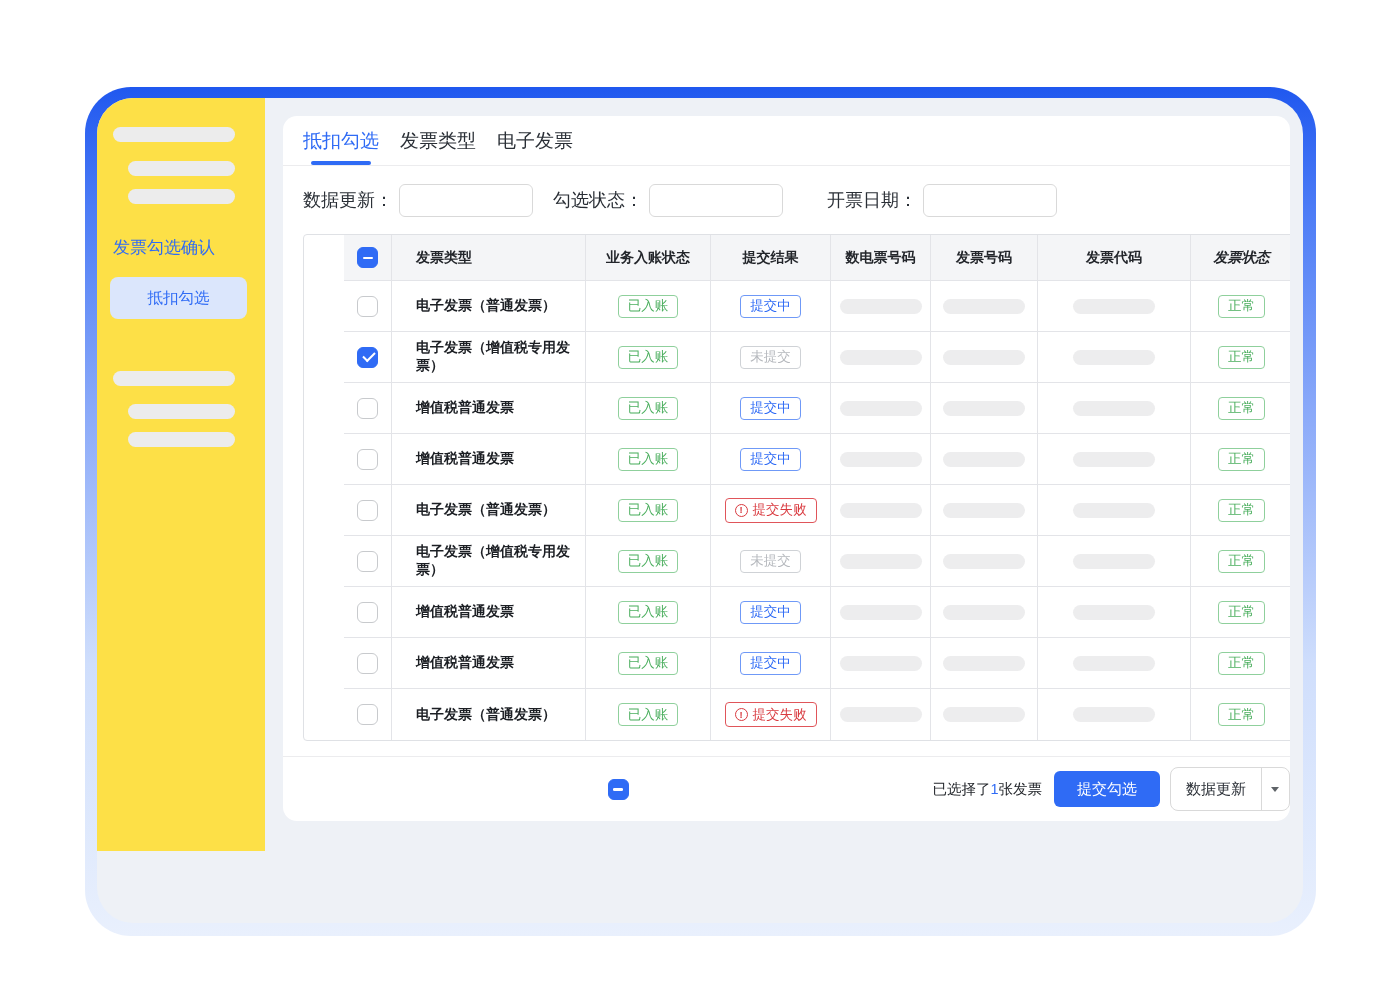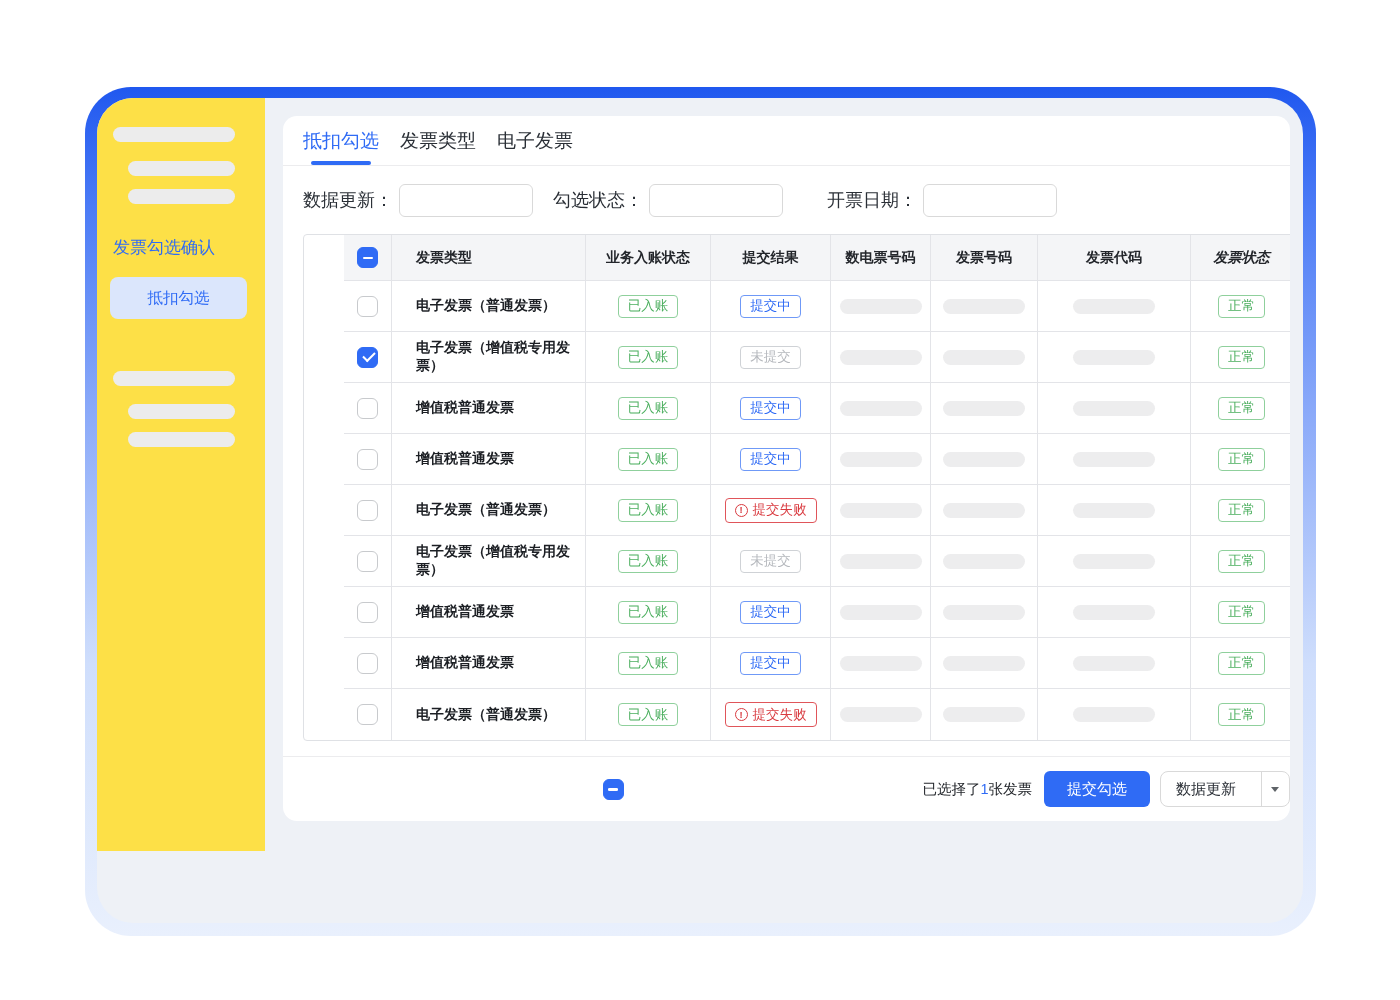--- a/index.html
+++ b/index.html
@@ -87,21 +87,21 @@
     align-items:center;justify-content:center;font-size:9.5px;font-weight:bold;margin-right:5px;line-height:1;}
 
   .pill{width:82px;height:15px;border-radius:7.5px;background:#ededee;margin:0 auto;}
 
   .card-footer-divider{margin-top:15px;height:1px;background:#ececee;}
   .card-footer{height:64px;display:flex;align-items:center;padding-left:34px;}
   .sel-text{font-size:14.5px;color:#23262b;margin-left:13px;}
   .sel-count{color:var(--primary);}
   .btn-primary{margin-left:12px;width:106px;height:36px;border:none;border-radius:6px;background:var(--primary);
     color:#fff;font-size:15px;cursor:pointer;font-family:inherit;}
-  .split-btn{margin-left:10px;height:36px;display:flex;align-items:stretch;border:1px solid #d9d9d9;border-radius:8px;background:#fff;overflow:hidden;gap:10px;}
+  .split-btn{margin-left:10px;height:44px;display:flex;align-items:stretch;border:1px solid #d9d9d9;border-radius:8px;background:#fff;overflow:hidden;}
   .split-main{display:flex;align-items:center;padding:0 15px;font-size:15px;color:#2a2f36;cursor:pointer;}
   .split-caret{width:28px;border-left:1px solid #d9d9d9;display:flex;align-items:center;justify-content:center;cursor:pointer;}
   .caret{width:0;height:0;border-left:4.5px solid transparent;border-right:4.5px solid transparent;border-top:5.5px solid #5f6368;}
 </style>
 </head>
 <body>
 
 <div class="frame"></div>
 
 <div class="window">

